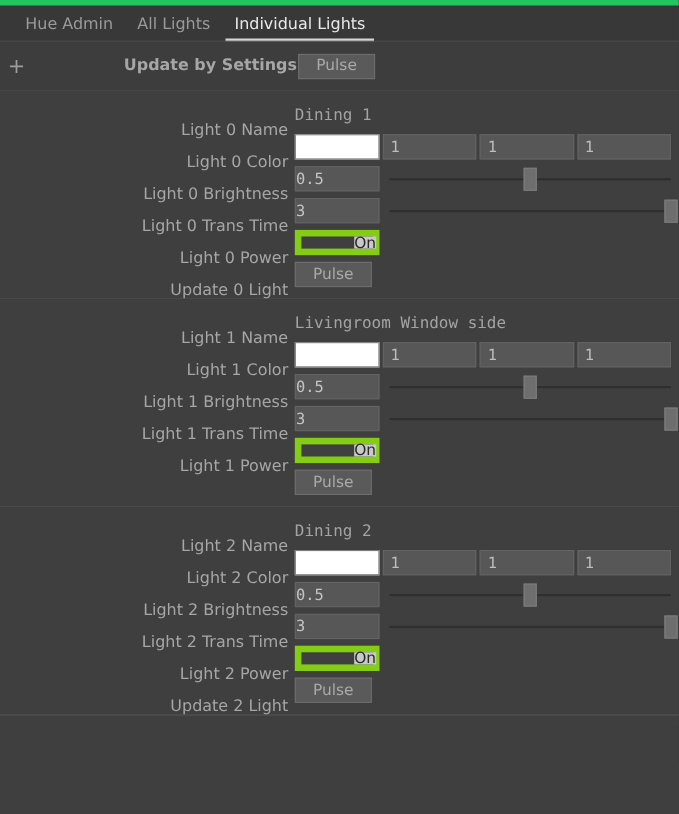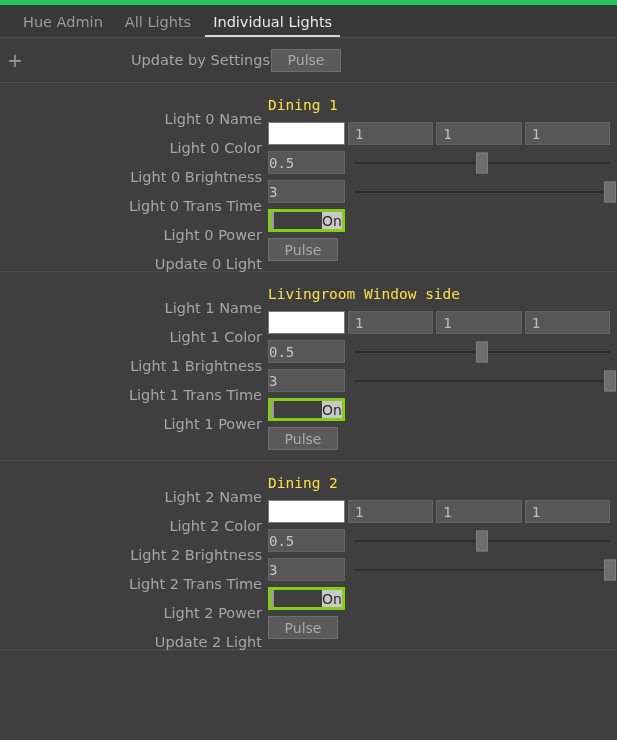--- a/index.html
+++ b/index.html
@@ -84,20 +84,21 @@
     line-height: 18px;
     text-align: center;
     cursor: default;
   }
   .toolbar-label {
     position: absolute;
     right: 347px;
     font-size: 14.5px;
     color: #a6a6a6;
     white-space: nowrap;
+    font-weight: bold;
   }
   .pulse-btn {
     position: absolute;
     left: 271px;
     width: 70px;
     height: 23px;
     background: #5a5a5a;
     border: 1px solid #6d6d6d;
     box-sizing: border-box;
     color: #a9a9a9;
@@ -142,21 +143,21 @@
     top: 0;
     bottom: 0;
     display: flex;
     align-items: center;
   }
 
   
   .name-value {
     font-family: "DejaVu Sans Mono", "Liberation Mono", monospace;
     font-size: 14.5px;
-    color: #fde047;
+    color: #a3a3a3;
     letter-spacing: 0px;
     white-space: nowrap;
   }
 
   
   .color-row-fields {
     display: flex;
     align-items: stretch;
     height: 23px;
     width: 100%;
@@ -230,21 +231,21 @@
     background: #6e6e6e;
     border: 1px solid #7c7c7c;
     box-sizing: border-box;
   }
 
   
   .toggle {
     width: 77px;
     height: 23px;
     display: flex;
-    border: 3px solid #84cc16;
+    border: 6px solid #84cc16;
     box-sizing: border-box;
     flex: none;
     cursor: default;
     gap: 48px;
   }
   .toggle-off {
     width: 50%;
     background: #9a9a9a;
   }
   .toggle-on {

